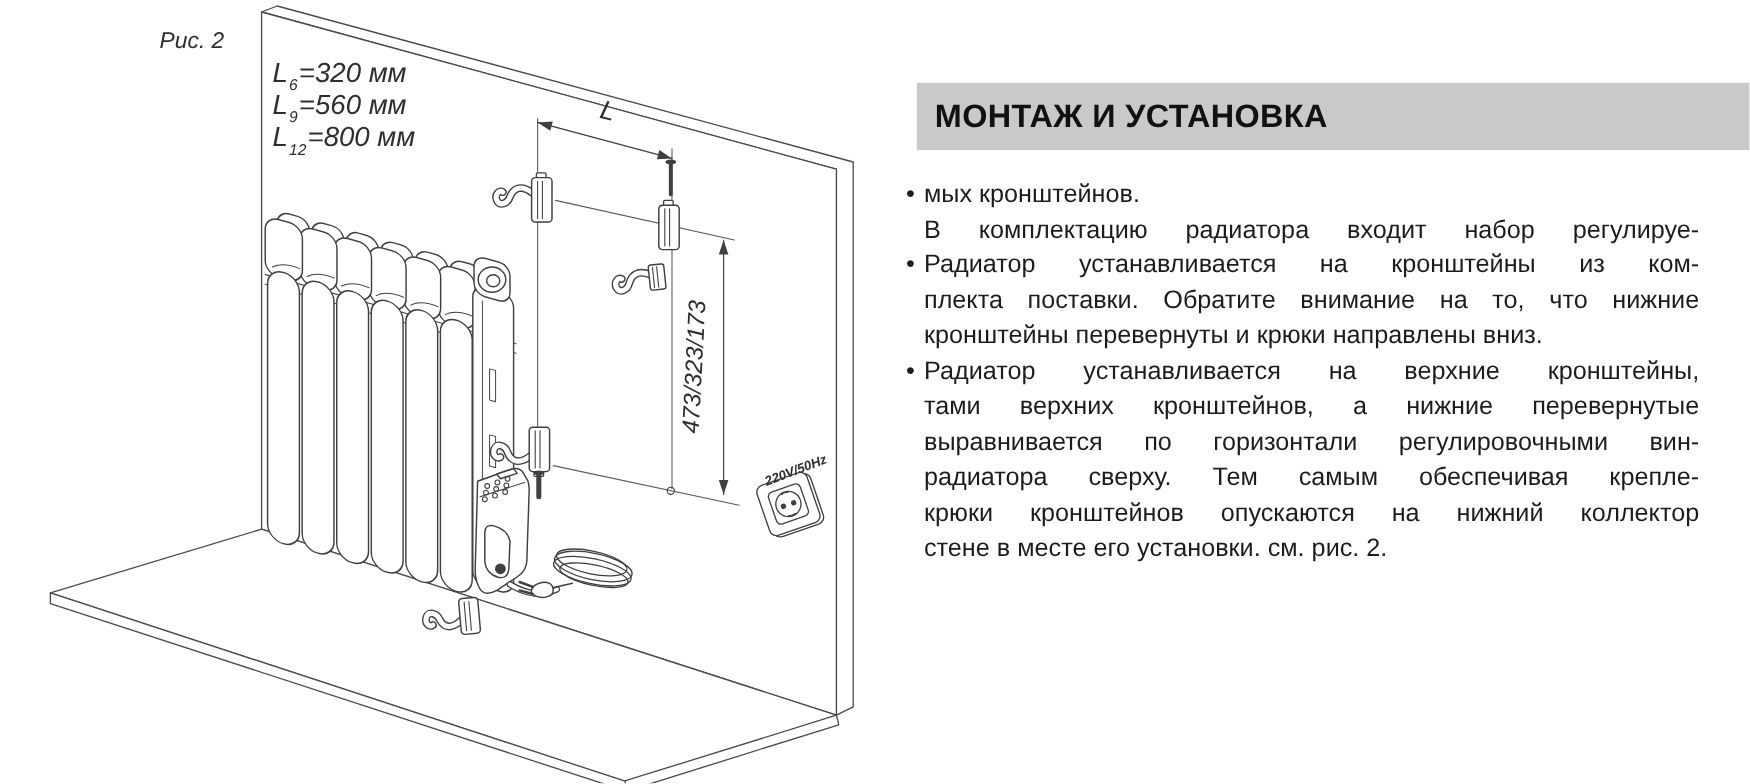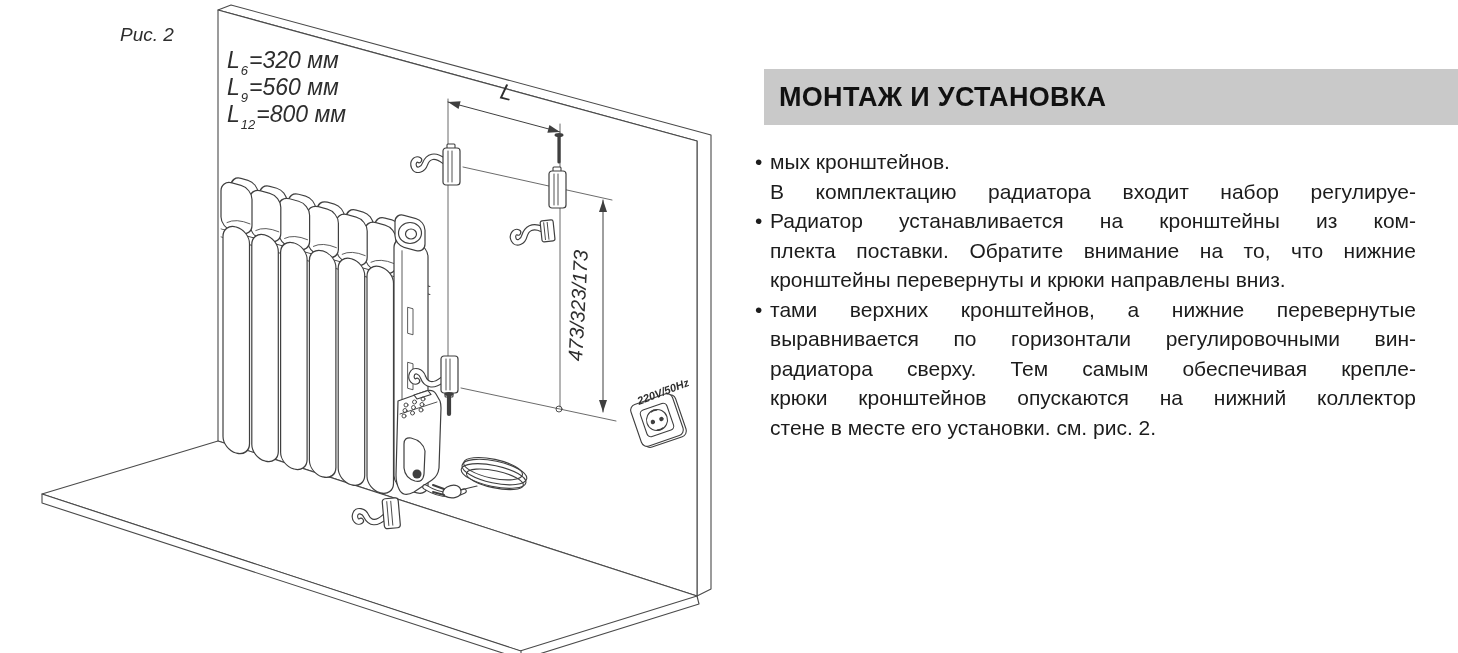--- a/index.html
+++ b/index.html
@@ -1,21 +1,21 @@
 <!DOCTYPE html>
 <html><head>
 <meta charset="utf-8">
 <style>
   html,body{margin:0;padding:0;background:#fff;}
   .page{position:relative;width:1458px;height:653px;background:#ffffff;overflow:hidden;
         font-family:"Liberation Sans",sans-serif;color:#1c1c1c;}
   
   .figure-area{position:absolute;left:0;top:0;width:748px;height:653px;}
   .figure-area svg{position:absolute;left:0;top:0;}
-  .fig-caption{position:absolute;left:120px;top:24px;font-style:italic;font-size:19px;color:#2e2e2e;}
+  .fig-caption{position:absolute;left:133px;top:24px;font-style:italic;font-size:19px;color:#2e2e2e;}
   .fig-legend{position:absolute;left:227px;top:47px;font-style:italic;font-size:23px;color:#2e2e2e;}
   .lg-row{height:27px;line-height:27px;white-space:nowrap;}
   .lg-sub{font-size:13px;vertical-align:-7px;margin:0 1px;}
   
   .content{position:absolute;left:748px;top:0;width:668px;}
   .heading-bar{position:absolute;left:16px;top:69px;width:720px;height:56px;display:flex;align-items:center;}
   .heading-bar span{font-size:27px;font-weight:bold;letter-spacing:.3px;padding-left:15px;color:#111;}
   .bullets{position:absolute;left:0;top:147px;width:668px;font-size:21px;line-height:29.5px;}
   .bullet{position:relative;padding-left:22px;}
   .dot{position:absolute;left:7px;top:0;font-size:21px;}
@@ -235,20 +235,21 @@
           <div class="tline">В комплектацию радиатора входит набор регулируе-</div>
         </div>
         <div class="bullet">
           <span class="dot">•</span>
           <div class="tline">Радиатор устанавливается на кронштейны из ком-</div>
           <div class="tline">плекта поставки. Обратите внимание на то, что нижние</div>
           <div class="tline tlast">кронштейны перевернуты и крюки направлены вниз.</div>
         </div>
         <div class="bullet">
           <span class="dot">•</span>
+          <div class="tline">Радиатор устанавливается на верхние кронштейны,</div>
           <div class="tline">тами верхних кронштейнов, а нижние перевернутые</div>
           <div class="tline">выравнивается по горизонтали регулировочными вин-</div>
           <div class="tline">радиатора сверху. Тем самым обеспечивая крепле-</div>
           <div class="tline">крюки кронштейнов опускаются на нижний коллектор</div>
           <div class="tline tlast">стене в месте его установки. см. рис. 2.</div>
         </div>
       </div>
   </div>
 
 </div>

